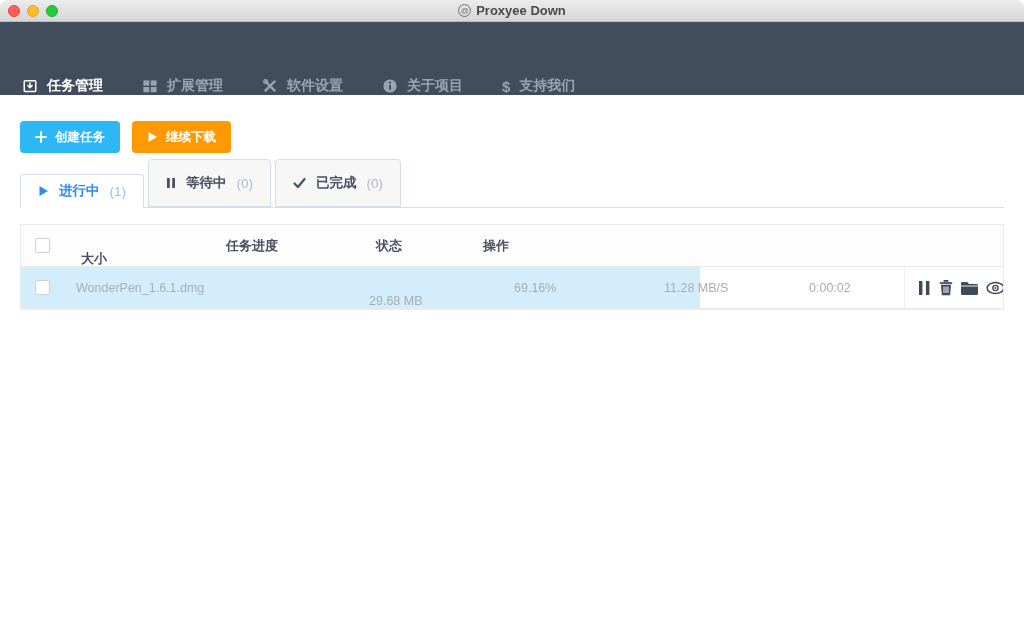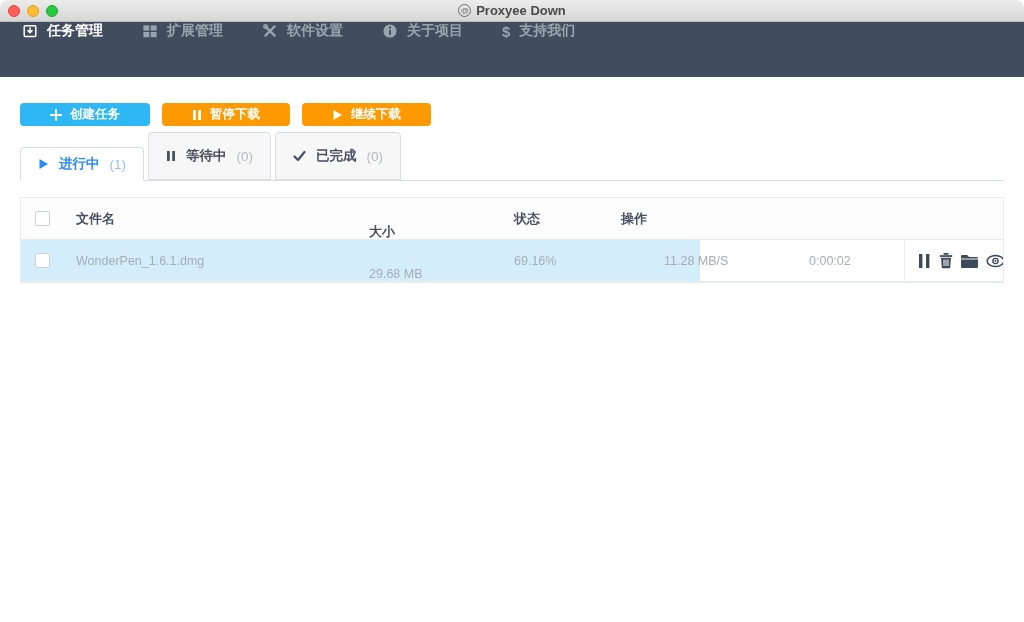--- a/index.html
+++ b/index.html
@@ -30,39 +30,39 @@
     display:flex; align-items:center; justify-content:center; gap:5px;
   }
   .app-badge {
     width:13px; height:13px; border:1.5px solid #6f6f6f; border-radius:50%;
     display:inline-flex; align-items:center; justify-content:center;
     font-size:8px; font-weight:normal; color:#6f6f6f; line-height:1;
   }
 
   
   .navbar {
-    height:55px; background:#414d5c;
-    display:flex; align-items:flex-start;
+    height:73px; background:#414d5c;
+    display:flex; align-items:flex-end;
     padding-left:22px;
   }
   .nav-item {
     display:flex; align-items:center; gap:9px;
     margin-right:39px; cursor:pointer;
     font-size:14px; font-weight:600; color:#9aa4b0;
   }
   .nav-item.active { color:#ffffff; }
   .nav-item svg { display:block; }
   .dollar-glyph { font-size:15px; font-weight:bold; line-height:1; }
 
   
   .toolbar { margin:26px 20px 0 20px; display:flex; }
   .btn {
-    height:23px; border:none; border-radius:4px;
+    height:32px; border:none; border-radius:4px;
     display:inline-flex; align-items:center; gap:8px;
-    padding:0 30px; margin-right:12px;
+    padding:0 15px; margin-right:12px;
     color:#fff; font-size:12.5px; font-weight:600;
     font-family:inherit; cursor:pointer;
   }
   .btn-blue   { background:#2db7f5; }
   .btn-orange { background:#ff9900; }
   .btn-red    { background:#ed4014; }
   .btn svg { display:block; }
 
   
   .tabs-bar {
@@ -194,29 +194,20 @@
     <button class="btn btn-blue">
       <span>
         <svg width="12" height="12" viewBox="0 0 12 12">
           <path d="M6 1 v10 M1 6 h10" stroke="#fff" stroke-width="2" stroke-linecap="round"></path>
         </svg>
       </span>
       <span>创建任务</span>
     </button>
     <button class="btn btn-orange">
       <span>
-        <svg width="10" height="12" viewBox="0 0 10 12">
-          <rect x="1" y="1" width="2.8" height="10" fill="#fff"></rect>
-          <rect x="6.2" y="1" width="2.8" height="10" fill="#fff"></rect>
-        </svg>
-      </span>
-      <span>暂停下载</span>
-    </button>
-    <button class="btn btn-orange">
-      <span>
         <svg width="11" height="12" viewBox="0 0 11 12">
           <path d="M1.5 1 L10 6 L1.5 11 Z" fill="#fff"></path>
         </svg>
       </span>
       <span>继续下载</span>
     </button>
   </div>
 
   <div class="tabs-bar">
     <div class="tab active">
@@ -247,22 +238,22 @@
       <span>已完成</span>
         <span class="count">(0)</span>
     </div>
   </div>
 
   <div class="table">
     <div class="t-row t-head">
       <div class="cell col-check">
           <span class="checkbox"></span>
         </div>
-      <div class="cell col-name">文件名</div>
       <div class="cell col-size">大小</div>
+      <div class="cell col-progress">任务进度</div>
       <div class="cell col-status">状态</div>
       <div class="cell col-actions">操作</div>
     </div>
 
     <div class="t-row t-body">
       <div class="progress-fill" style="width: 69.16%;"></div>
       <div class="cell col-check">
           <span class="checkbox"></span>
         </div>
       <div class="cell col-name">WonderPen_1.6.1.dmg</div>

